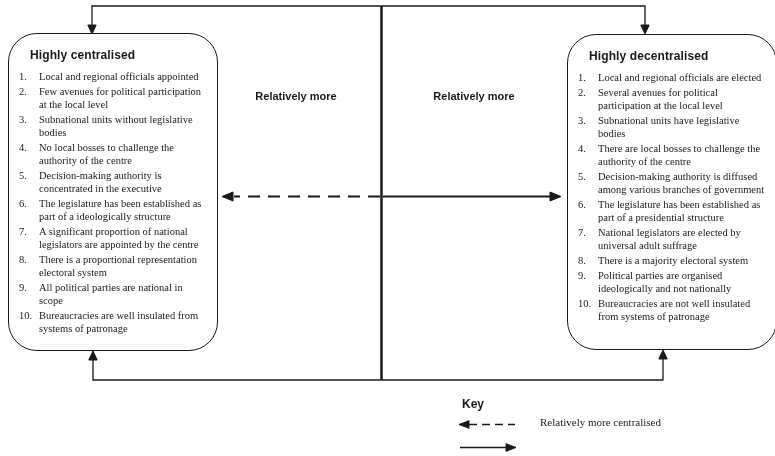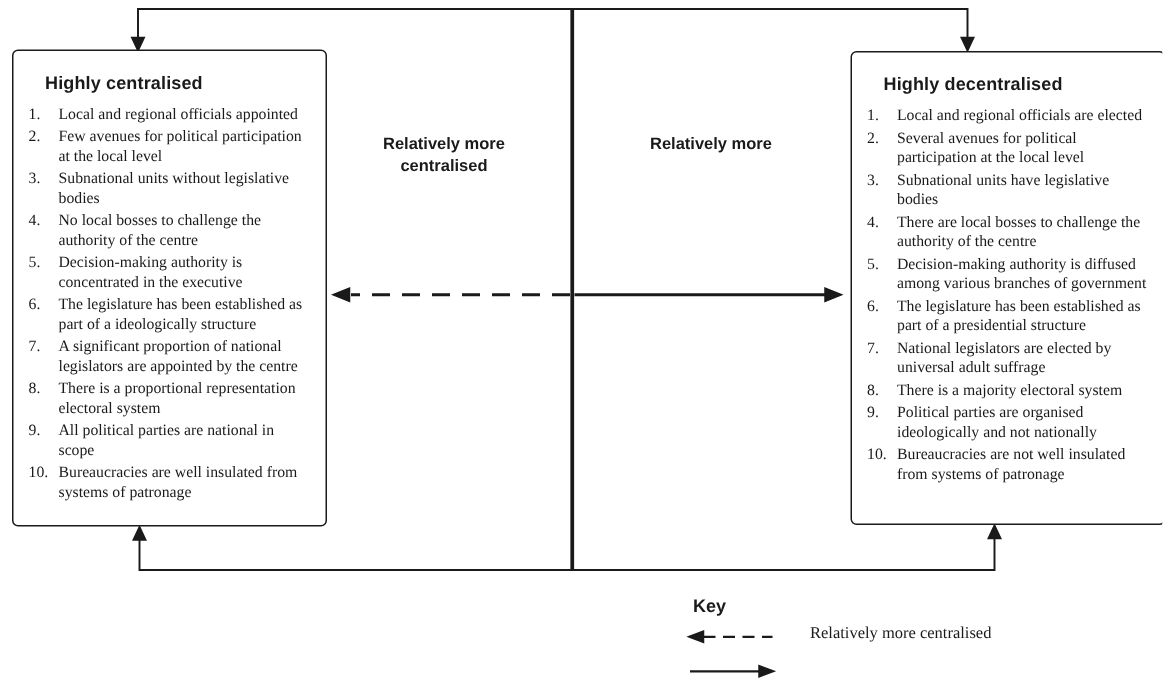--- a/index.html
+++ b/index.html
@@ -24,21 +24,21 @@
     height: 456px;
   }
   .overlay * {
     stroke: #1a1a1a;
   }
   .box {
     position: absolute;
     box-sizing: border-box;
     background: #ffffff;
     border: 1.2px solid #1a1a1a;
-    border-radius: 4px;
+    border-radius: 29px;
   }
   .box-left  { left: 8px;   top: 33px; width: 210px; height: 318px; }
   .box-right { left: 567px; top: 34px; width: 210px; height: 316px; }
   .box-title {
     font-family: "Liberation Sans", sans-serif;
     font-weight: bold;
     font-size: 12px;
     margin: 14px 8px 0 21px;
     letter-spacing: 0.1px;
   }
@@ -145,21 +145,20 @@
       <li>The legislature has been established as part of a presidential structure</li>
       <li>National legislators are elected by universal adult suffrage</li>
       <li>There is a majority electoral system</li>
       <li>Political parties are organised ideologically and not nationally</li>
       <li>Bureaucracies are not well insulated from systems of patronage</li>
     </ol>
   </div>
 
   <div class="axis-label axis-left">
     <div>Relatively more</div>
-    <div>centralised</div>
   </div>
   <div class="axis-label axis-right">
     <div>Relatively more</div>
   </div>
 
   <div class="key-title">Key</div>
   <div class="key-label key-label-centralised">Relatively more centralised</div>
 
 </div>
 

